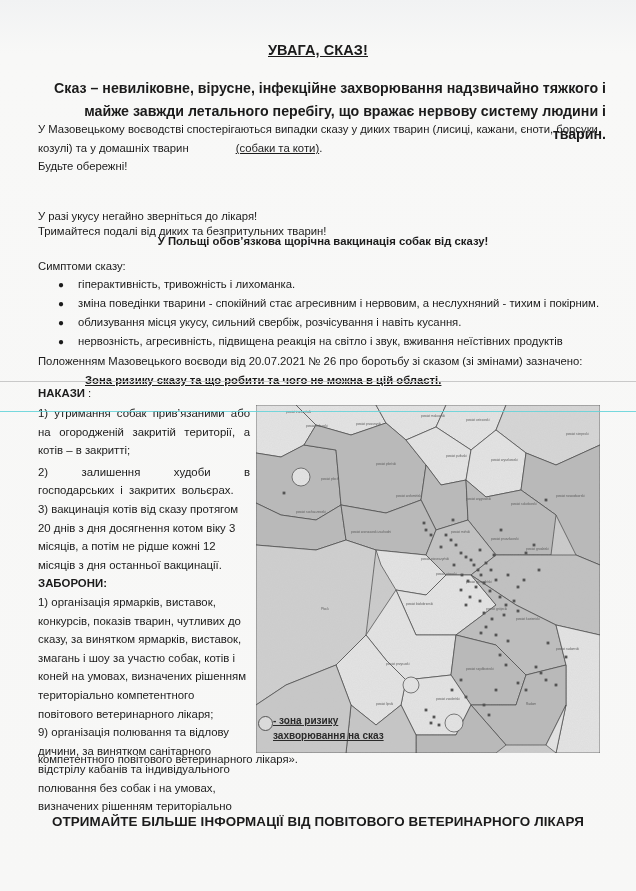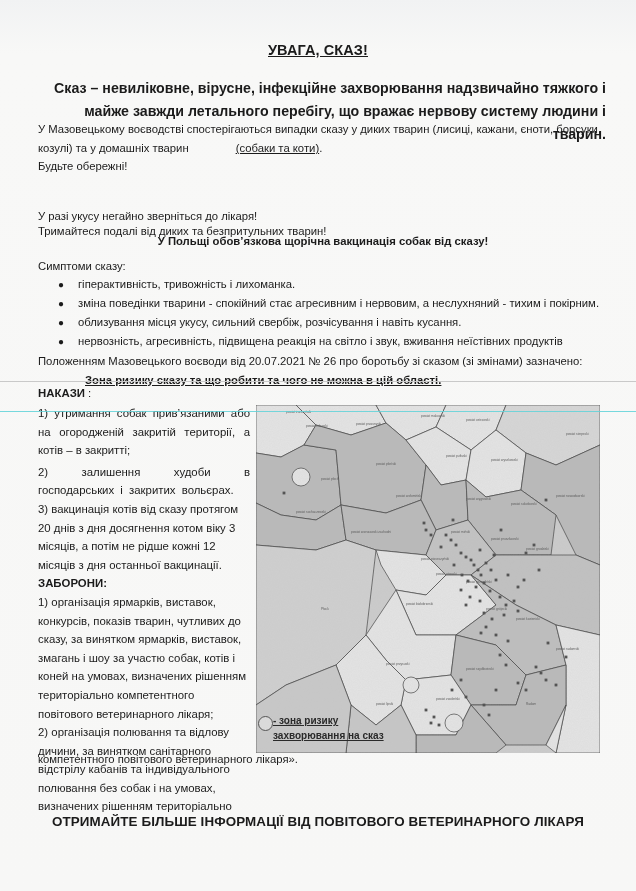--- a/index.html
+++ b/index.html
@@ -69,21 +69,21 @@
     <span class="bold">НАКАЗИ</span><span> :</span>
   </div>
 
   <div class="abs col" style="top:404px;">
     <p class="blk just">1) утримання собак прив’язаними або на огородженій закритій території, а котів – в закритті;</p>
     <div class="gap"></div>
     <p class="blk just" style="word-spacing:3px;">2) залишення худоби в господарських і закритих вольєрах.</p>
     <p class="blk">3) вакцинація котів від сказу протягом 20 днів з дня досягнення котом віку 3 місяців, а потім не рідше кожні 12 місяців з дня останньої вакцинації.</p>
     <p class="blk bold">ЗАБОРОНИ:</p>
     <p class="blk">1) організація ярмарків, виставок, конкурсів, показів тварин, чутливих до сказу, за винятком ярмарків, виставок, змагань і шоу за участю собак, котів і коней на умовах, визначених рішенням територіально компетентного повітового ветеринарного лікаря;</p>
-    <p class="blk">2) організація полювання та відлову дичини, за винятком санітарного відстрілу кабанів та індивідуального полювання без собак і на умовах, визначених рішенням територіально</p>
+    <p class="blk">9) організація полювання та відлову дичини, за винятком санітарного відстрілу кабанів та індивідуального полювання без собак і на умовах, визначених рішенням територіально</p>
   </div>
 
   <div class="abs p" style="top:750px;">компетентного повітового ветеринарного лікаря».</div>
 
   <div class="abs map">
     <svg id="mapsvg" width="344" height="348" viewBox="0 0 344 348">
       <defs>
         <filter id="grain" x="0" y="0" width="100%" height="100%">
           <feTurbulence type="fractalNoise" baseFrequency="0.9" numOctaves="2" seed="3"></feTurbulence>
           <feColorMatrix type="matrix" values="0 0 0 0 0.5  0 0 0 0 0.5  0 0 0 0 0.5  0 0 0 0.18 0"></feColorMatrix>

